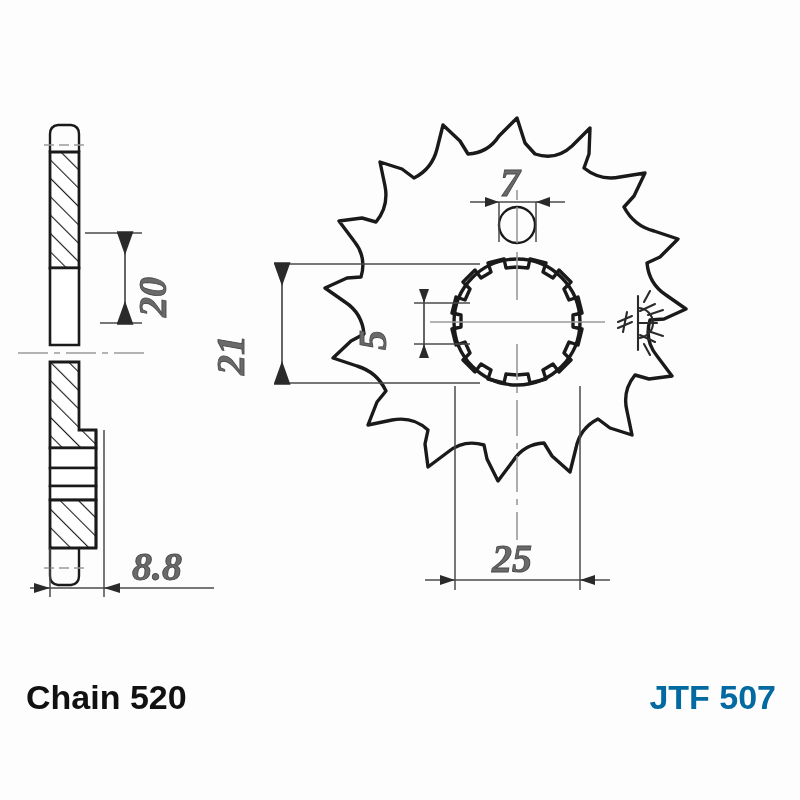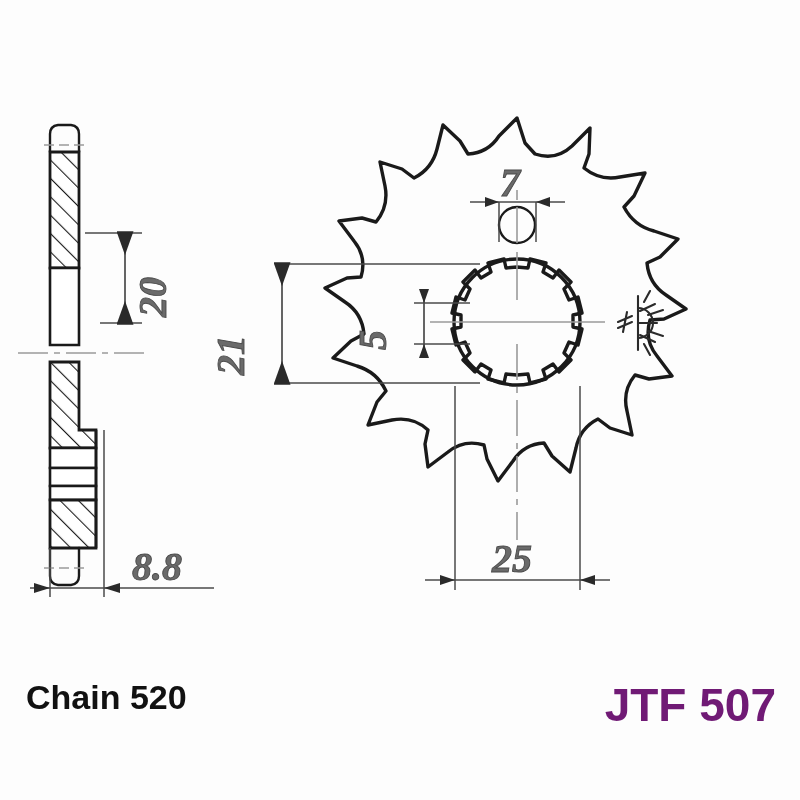--- a/index.html
+++ b/index.html
@@ -104,22 +104,22 @@
     font-size: 34px;
     color: #111111;
     white-space: nowrap;
   }
   #part-label {
     position: absolute;
     right: 24px;
     top: 678px;
     font-family: "Liberation Sans", sans-serif;
     font-weight: 700;
-    font-size: 46px;
-    color: #701a75;
+    font-size: 34px;
+    color: #0369a1;
     white-space: nowrap;
   }
 </style>
 </head>
 <body>
 
 <div id="drawing-canvas">
 
   <svg class="tech-drawing" viewBox="0 0 800 800" xmlns="http://www.w3.org/2000/svg">
 

